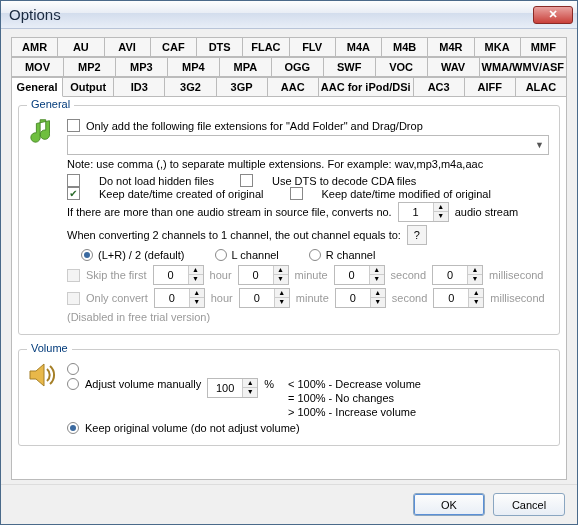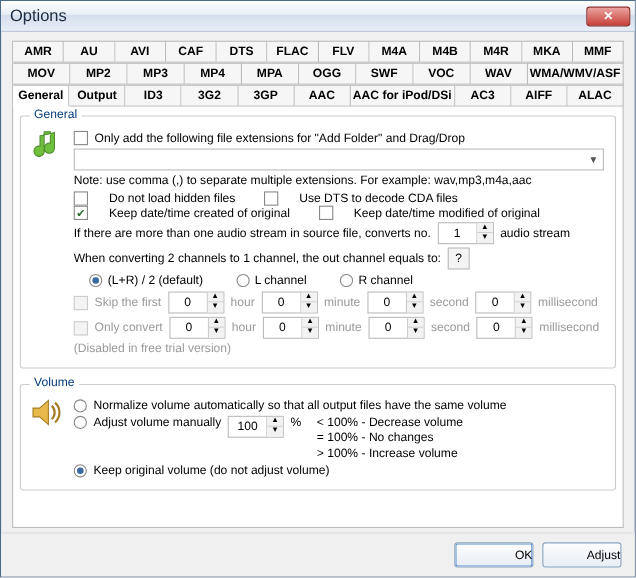--- a/index.html
+++ b/index.html
@@ -31,21 +31,21 @@
   .spin .b { width: 14px; height: 9px; font-size: 7px; line-height: 7px; text-align: center; background: #f2f2f2; border-bottom: 1px solid #ccc; cursor: pointer; }
   .spin .b:last-child { border-bottom: none; }
   .hbtn { display:inline-flex; align-items:center; justify-content:center; width:20px; height:20px; border:1px solid #bbb; background:#f4f4f4; cursor:pointer; }
   .txt-disabled { color: #9a9a9a; }
   .half { display:flex; gap:26px; }
   .half > div { display:flex; align-items:center; gap:19px; }
   .radiorow { display:flex; gap:30px; margin: 4px 0 4px 14px; }
   .radiorow label { display:flex; align-items:center; gap:5px; }
   .vol-note { font-size: 10.5px; line-height: 1.25; }
   .footer { display:flex; justify-content:flex-end; gap:8px; padding:8px 12px; border-top:1px solid #ddd; background:#f0f0f0; }
-  .btn { min-width:72px; height:23px; border:1px solid #8aa6c1; background:linear-gradient(#fdfdfd,#e8eef6); border-radius:3px; cursor:pointer; display:flex; align-items:center; justify-content:flex-end; }
+  .btn { min-width:72px; height:23px; border:1px solid #8aa6c1; background:linear-gradient(#fdfdfd,#e8eef6); border-radius:3px; cursor:pointer; display:flex; align-items:center; justify-content:center; }
   .btn.default { box-shadow: 0 0 0 1px #5a8fd6 inset; }
   fieldset { border:none; padding:0; margin:0; }
 </style>
 </head>
 <body>
 
 <div class="window">
   <div class="titlebar">
     <span class="title">Options</span>
     <div class="close-btn">
@@ -256,21 +256,20 @@
         <div class="icon-hold">
           <svg width="32" height="32" viewBox="0 0 32 32">
               <path d="M4 12 L10 12 L18 5 L18 27 L10 20 L4 20 Z" fill="#e8b84a" stroke="#a57f27"></path>
               <path d="M21 10 A8 8 0 0 1 21 22" fill="none" stroke="#a57f27" stroke-width="2"></path>
               <path d="M24 7 A12 12 0 0 1 24 25" fill="none" stroke="#a57f27" stroke-width="2"></path>
             </svg>
         </div>
 
         <div class="row">
           <span class="radio"></span>
-          <span>Normalize volume automatically so that all output files have the same volume</span>
         </div>
         <div class="row" style="align-items:flex-start">
           <span class="radio"></span>
           <span>Adjust volume manually</span>
           <span class="spin">
               <input value="100" style="">
               <span class="btns">
                 <span class="b">▲</span>
                 <span class="b">▼</span>
               </span>
@@ -291,16 +290,16 @@
       </fieldset>
 
     </div>
   </div>
 
   <div class="footer">
     <div class="btn default">
         <span>OK</span>
       </div>
     <div class="btn">
-        <span>Adjust</span>
+        <span>Cancel</span>
       </div>
   </div>
 </div>
 
 </body></html>

